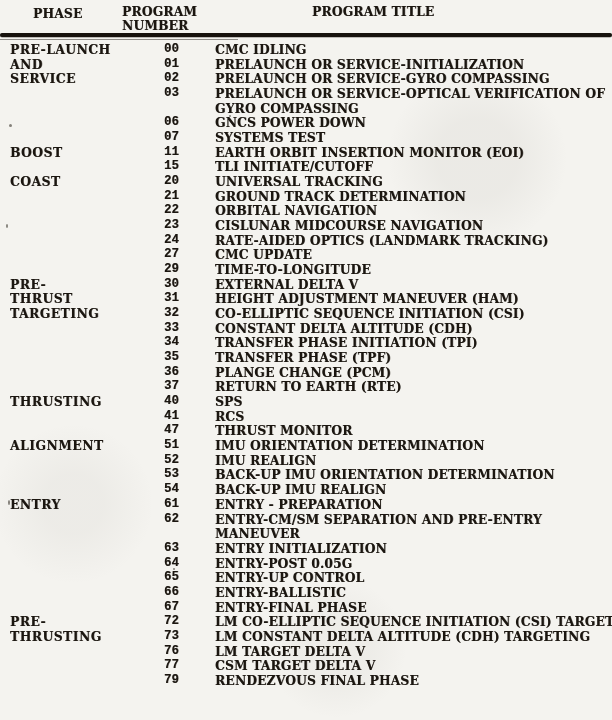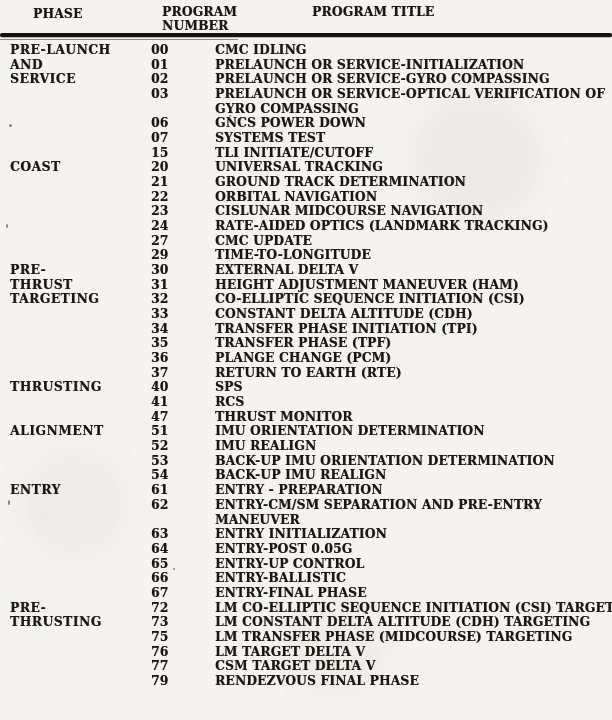--- a/index.html
+++ b/index.html
@@ -20,40 +20,40 @@
     color: #1b1610;
     font-weight: 700;
     font-size: 12.3px;
     letter-spacing: 0.15px;
   }
   .page * { text-shadow: 0.4px 0.2px 0 rgba(27,22,16,0.55); }
 
   
   .hdr { position: absolute; top: 0; left: 0; width: 516px; height: 33px; }
   .hdr-phase  { position: absolute; left: 33px;  top: 6px;  white-space: nowrap; }
-  .hdr-num    { position: absolute; left: 122px; top: 5px;  line-height: 13.5px; white-space: nowrap; margin-left: 40px; }
+  .hdr-num    { position: absolute; left: 122px; top: 5px;  line-height: 13.5px; white-space: nowrap; }
   .hdr-title  { position: absolute; left: 312px; top: 4px;  width: 200px; text-align: left; white-space: nowrap; }
 
   .rule-thick {
     position: absolute; top: 33px; left: 0; width: 612px; height: 4px;
     background: #17120d; border-radius: 2px;
     box-shadow: 0 0.5px 0 rgba(23,18,13,0.5);
     text-shadow: none;
   }
   .rule-thin {
     position: absolute; top: 39px; left: 0; width: 238px; height: 1px;
     background: rgba(23,18,13,0.45);
     text-shadow: none;
   }
 
   
   .tbody { position: absolute; top: 42px; left: 0; width: 612px; }
   .row { position: relative; height: 14.68px; }
   .c-phase { position: absolute; left: 10px;  top: 0; white-space: nowrap; letter-spacing: 0.5px; }
-  .c-num   { position: absolute; left: 151px; top: 0; white-space: nowrap; }
+  .c-num   { position: absolute; left: 164px; top: 0; white-space: nowrap; font-family: Liberation Mono, monospace; }
   .c-title { position: absolute; left: 215px; top: 0; white-space: nowrap; text-align: center; }
 
   
   .dot {
     position: absolute; width: 3px; height: 3px; border-radius: 50%;
     background: rgba(40,34,26,0.55); text-shadow: none;
   }
   .dot.d1 { left: 9px;   top: 124px; }
   .dot.d2 { left: 6px;   top: 224px; width: 2px; height: 4px; }
   .dot.d3 { left: 8px;   top: 500px; width: 2px; height: 5px; }
@@ -107,20 +107,25 @@
         <div class="c-phase"></div>
         <div class="c-num">06</div>
         <div class="c-title">GNCS POWER DOWN</div>
       </div>
       <div class="row">
         <div class="c-phase"></div>
         <div class="c-num">07</div>
         <div class="c-title">SYSTEMS TEST</div>
       </div>
       <div class="row">
+        <div class="c-phase">BOOST</div>
+        <div class="c-num">11</div>
+        <div class="c-title">EARTH ORBIT INSERTION MONITOR (EOI)</div>
+      </div>
+      <div class="row">
         <div class="c-phase"></div>
         <div class="c-num">15</div>
         <div class="c-title">TLI INITIATE/CUTOFF</div>
       </div>
       <div class="row">
         <div class="c-phase">COAST</div>
         <div class="c-num">20</div>
         <div class="c-title">UNIVERSAL TRACKING</div>
       </div>
       <div class="row">
@@ -270,25 +275,20 @@
       </div>
       <div class="row">
         <div class="c-phase">PRE-</div>
         <div class="c-num">72</div>
         <div class="c-title">LM CO-ELLIPTIC SEQUENCE INITIATION (CSI) TARGETING</div>
       </div>
       <div class="row">
         <div class="c-phase">THRUSTING</div>
         <div class="c-num">73</div>
         <div class="c-title">LM CONSTANT DELTA ALTITUDE (CDH) TARGETING</div>
-      </div>
-      <div class="row">
-        <div class="c-phase"></div>
-        <div class="c-num">75</div>
-        <div class="c-title">LM TRANSFER PHASE (MIDCOURSE) TARGETING</div>
       </div>
       <div class="row">
         <div class="c-phase"></div>
         <div class="c-num">76</div>
         <div class="c-title">LM TARGET DELTA V</div>
       </div>
       <div class="row">
         <div class="c-phase"></div>
         <div class="c-num">77</div>
         <div class="c-title">CSM TARGET DELTA V</div>

